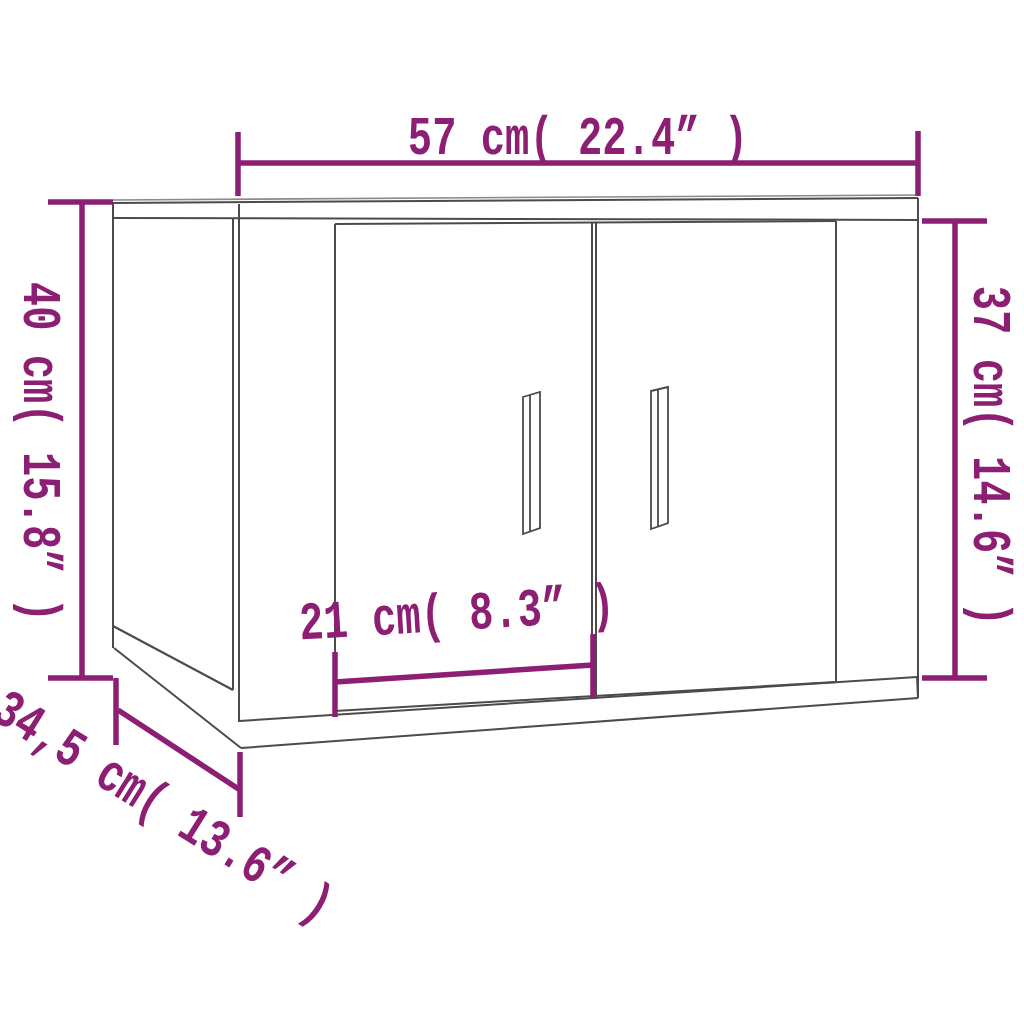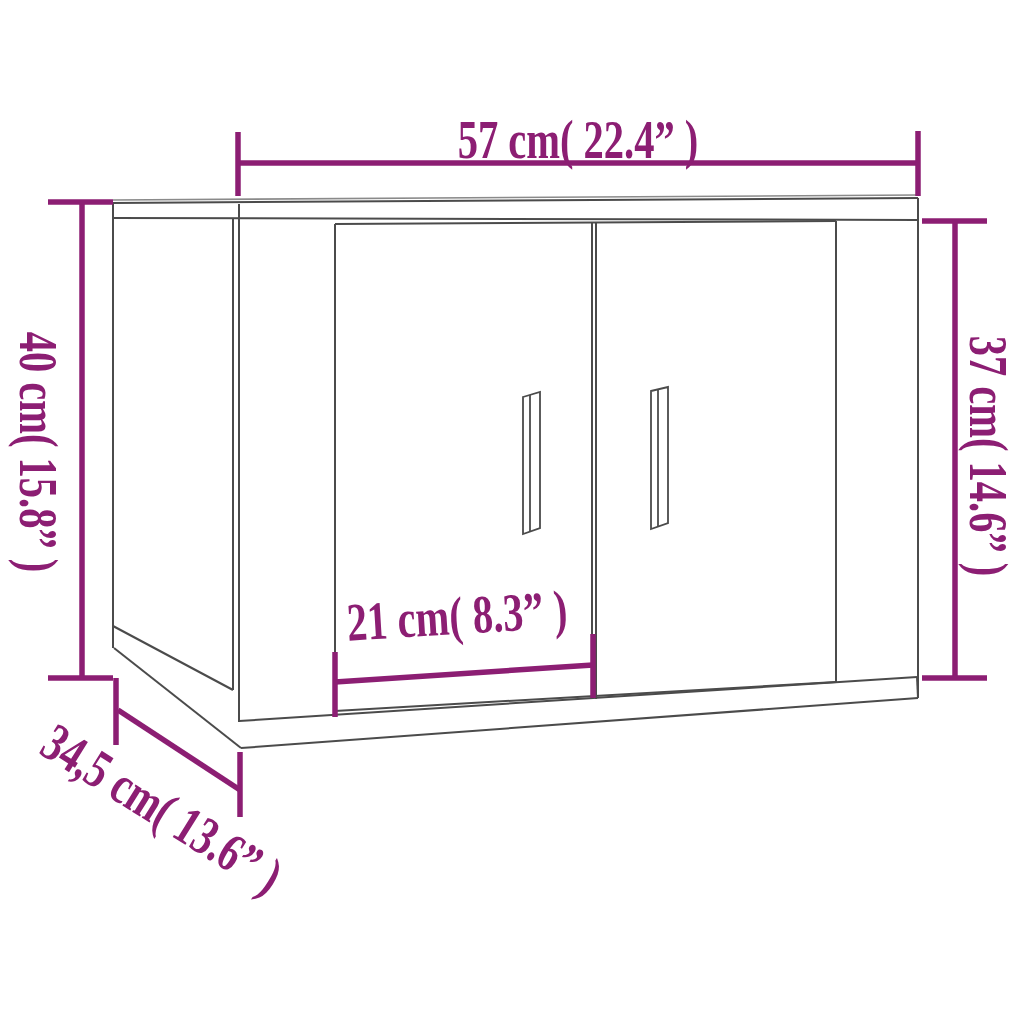--- a/index.html
+++ b/index.html
@@ -1,21 +1,21 @@
 <!DOCTYPE html>
 <html style="--dim-color: #8C1E73; --line-color: #4b4b4b; --line-light: #8a8a8a; --bg-color: #ffffff;"><head>
 <meta charset="utf-8">
 <style>
   html,body{margin:0;padding:0;background:#fff;}
   .stage{
     position:relative;
     width:1024px;height:1024px;
     background:var(--bg-color,#fff);
     overflow:hidden;
-    font-family:Liberation Serif, serif;
+    font-family:Liberation Mono, monospace;
   }
   svg{position:absolute;left:0;top:0;}
   .outline{stroke:var(--line-color,#4b4b4b);stroke-width:2;fill:none;stroke-linecap:butt;}
   .outline-light{stroke:var(--line-light,#8a8a8a);stroke-width:1.6;fill:none;}
   .dim{stroke:var(--dim-color,#8C1E73);stroke-width:5.5;fill:none;stroke-linecap:butt;}
   .handle{stroke:var(--line-color,#4b4b4b);stroke-width:1.8;fill:#fff;}
   .dim-label{
     position:absolute;width:600px;text-align:center;
     color:var(--dim-color,#8C1E73);
     font-weight:700;font-size:54px;line-height:1;

